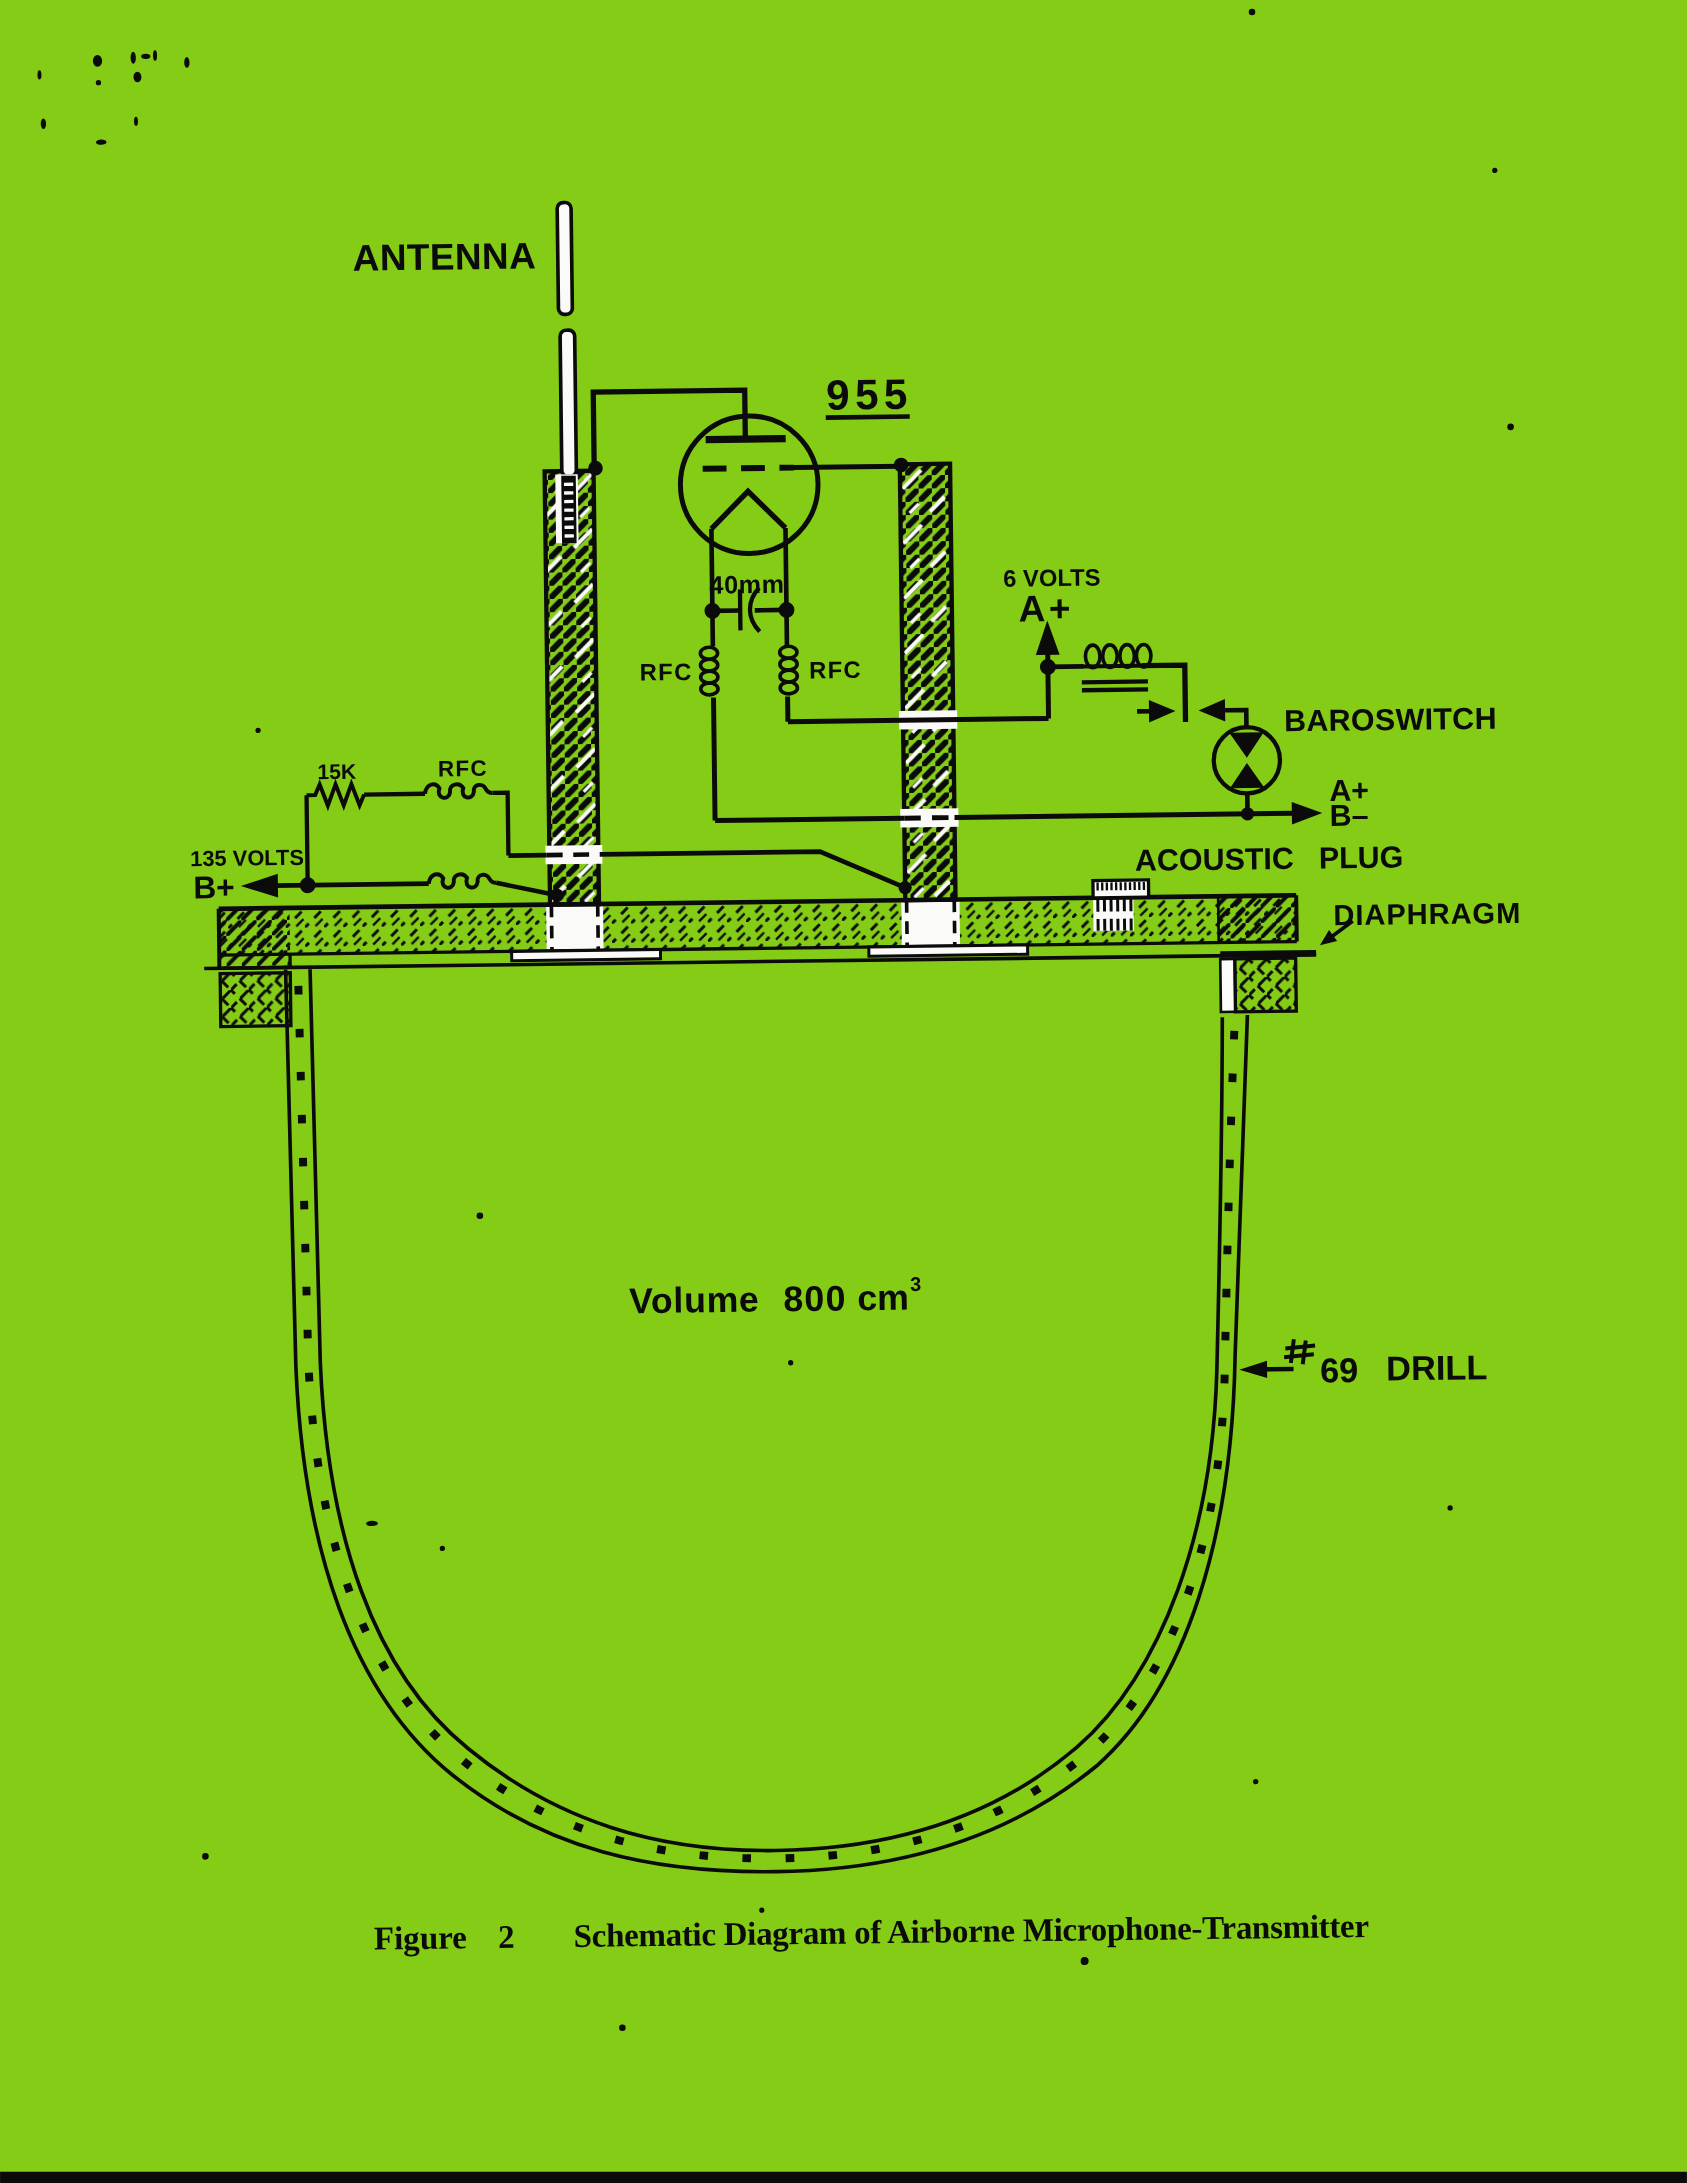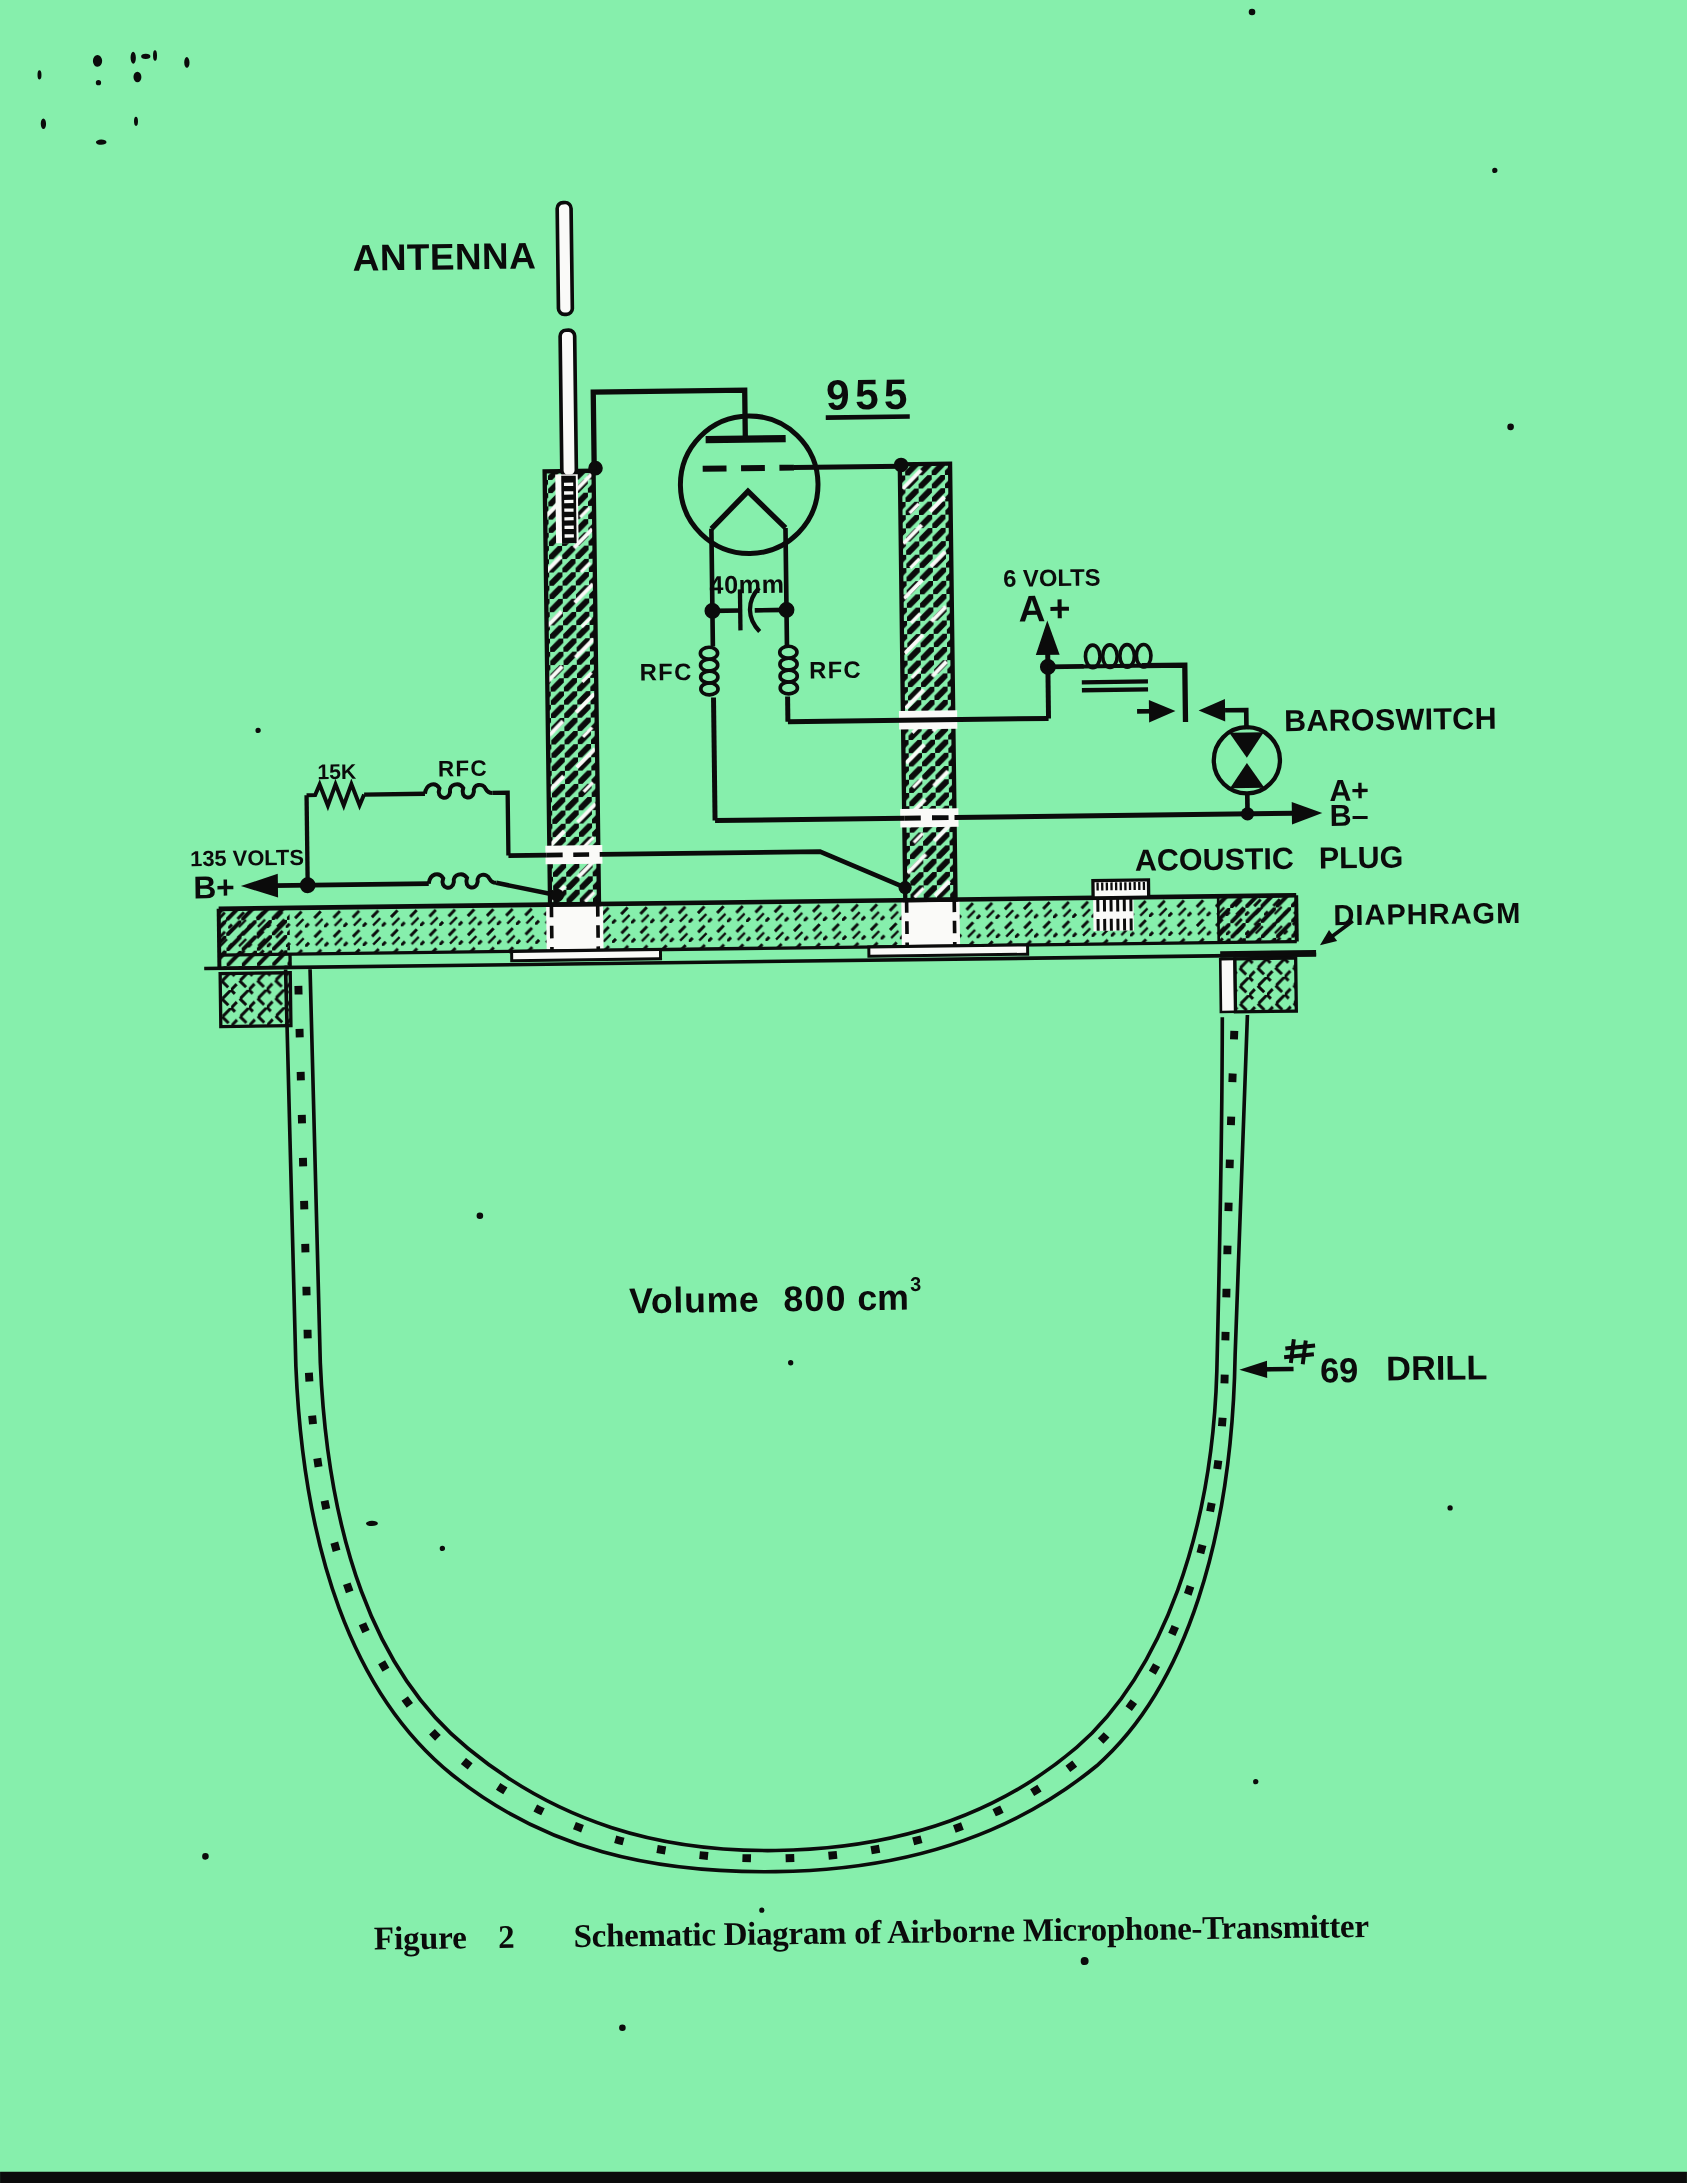--- a/index.html
+++ b/index.html
@@ -1,16 +1,16 @@
 <!DOCTYPE html>
 <html style="font-size:10.6px"><head>
 <meta charset="utf-8">
 <style>
 html,body{margin:0;padding:0;}
-#page{position:relative;width:1687px;height:2183px;background:#86efac;overflow:hidden;}
+#page{position:relative;width:1687px;height:2183px;background:#84cc16;overflow:hidden;}
 text{font-family:"Liberation Sans",sans-serif;font-weight:bold;fill:#0b0b0b;}
 .ser{font-family:"Liberation Serif",serif;font-weight:bold;}
 </style>
 </head>
 <body>
 <div id="page">
 <svg width="1687" height="2183" viewBox="0 0 2550 3300">
 <defs>
 <pattern id="hpil" patternUnits="userSpaceOnUse" width="20" height="20">
 <path d="M-5,25 L25,-5" stroke="#0b0b0b" stroke-width="9" fill="none"></path>

